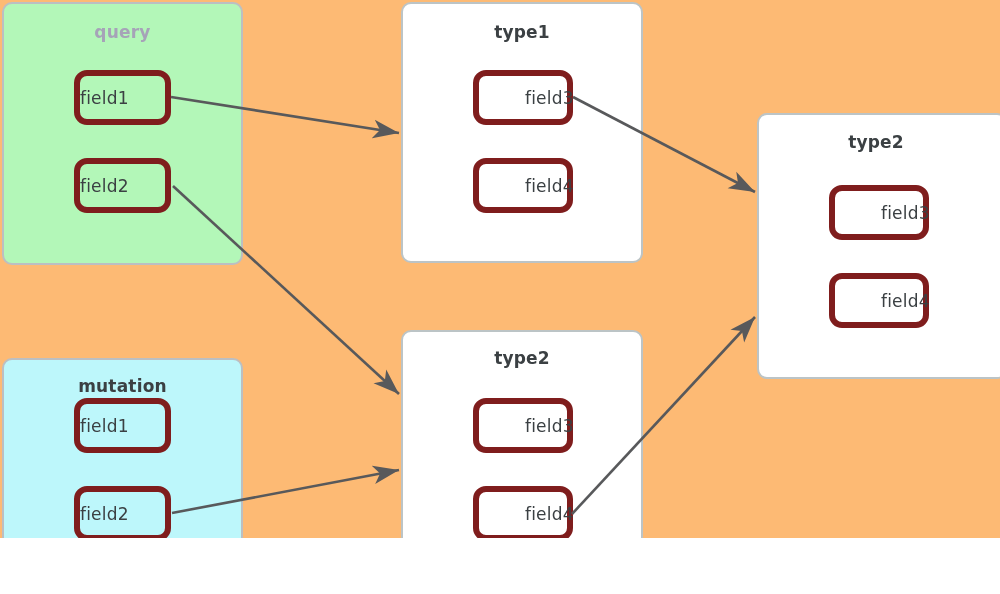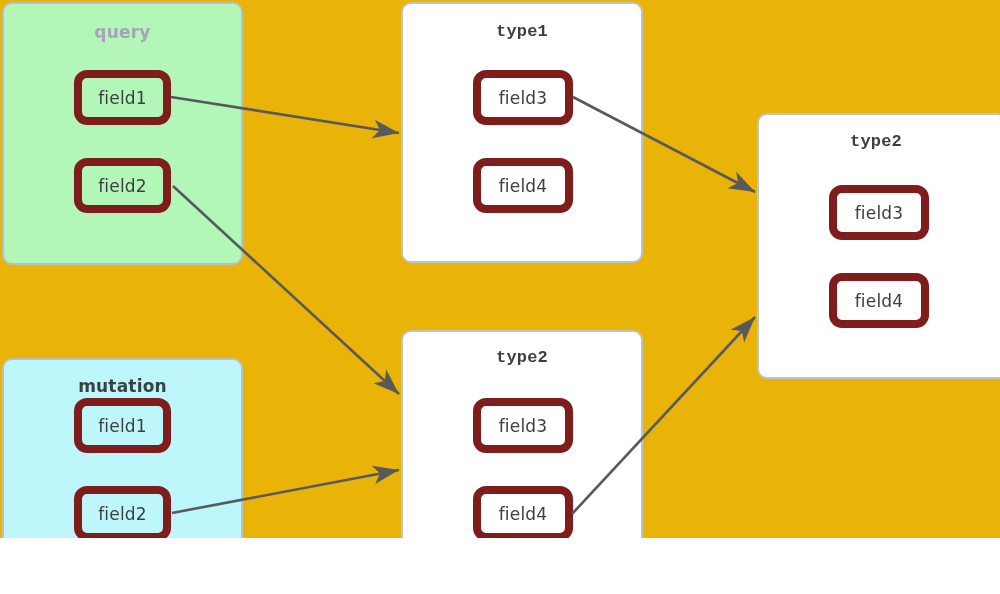--- a/index.html
+++ b/index.html
@@ -4,63 +4,63 @@
 <style>
   html, body {
     margin: 0;
     padding: 0;
     background: #ffffff;
   }
   #canvas {
     position: relative;
     width: 1000px;
     height: 538px;
-    background: #eab308;
+    background: #fdba74;
     font-family: "DejaVu Sans", "Liberation Sans", sans-serif;
     overflow: hidden;
   }
   
   .group {
     position: absolute;
     box-sizing: border-box;
     border: 2px solid #b9c2c4;
     border-radius: 10px;
   }
-  .group.white  { background: #ffffff; border-color: #bcc4c6; font-family: Liberation Mono, monospace; }
+  .group.white  { background: #ffffff; border-color: #bcc4c6; }
   .group.green  { background: #b3f7b8; border-color: #bcbfc2; }
   .group.cyan   { background: #bdf7fb; border-color: #bcbfc2; margin-top: 28px; }
 
   .group-title {
     position: absolute;
     left: 0;
     right: 0;
     text-align: center;
     font-size: 17px;
     font-weight: bold;
     letter-spacing: .2px;
     color: #3b4043;
     white-space: nowrap;
   }
   .group-title.muted { color: #a6a3b8; }
 
   
   .field {
     position: absolute;
     box-sizing: border-box;
-    border: 8px solid #7f1d1d;
+    border: 6px solid #7f1d1d;
     border-radius: 13px;
     background: transparent;
     display: flex;
     align-items: center;
-    justify-content: center;
+    justify-content: flex-start;
     font-size: 17px;
     color: #3b4043;
     letter-spacing: .2px;
   }
-  .field.on-white { background: #ffffff; }
+  .field.on-white { background: #ffffff; padding-left: 46px; }
 
   
   #edges {
     position: absolute;
     left: 0; top: 0;
     width: 1000px;
     height: 594px;
     pointer-events: none;
   }
 </style>

